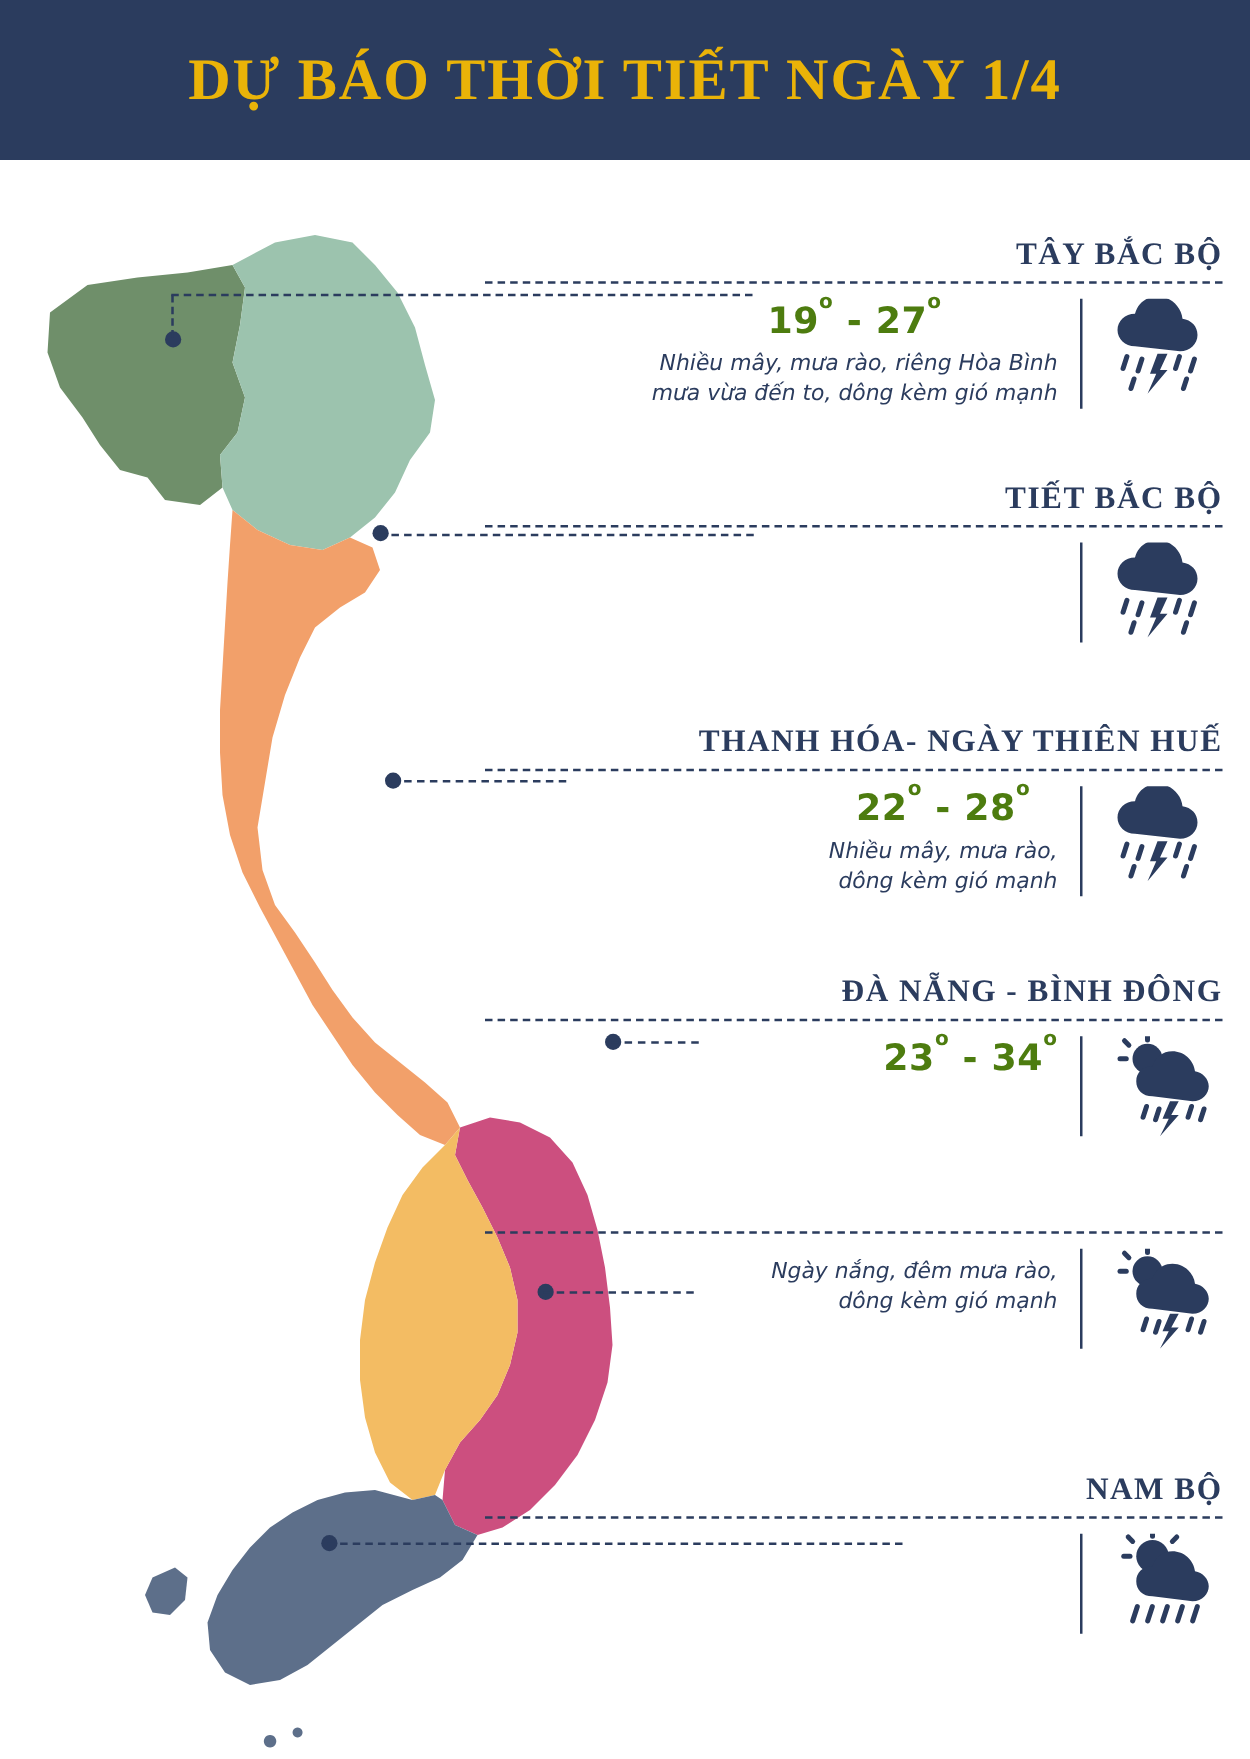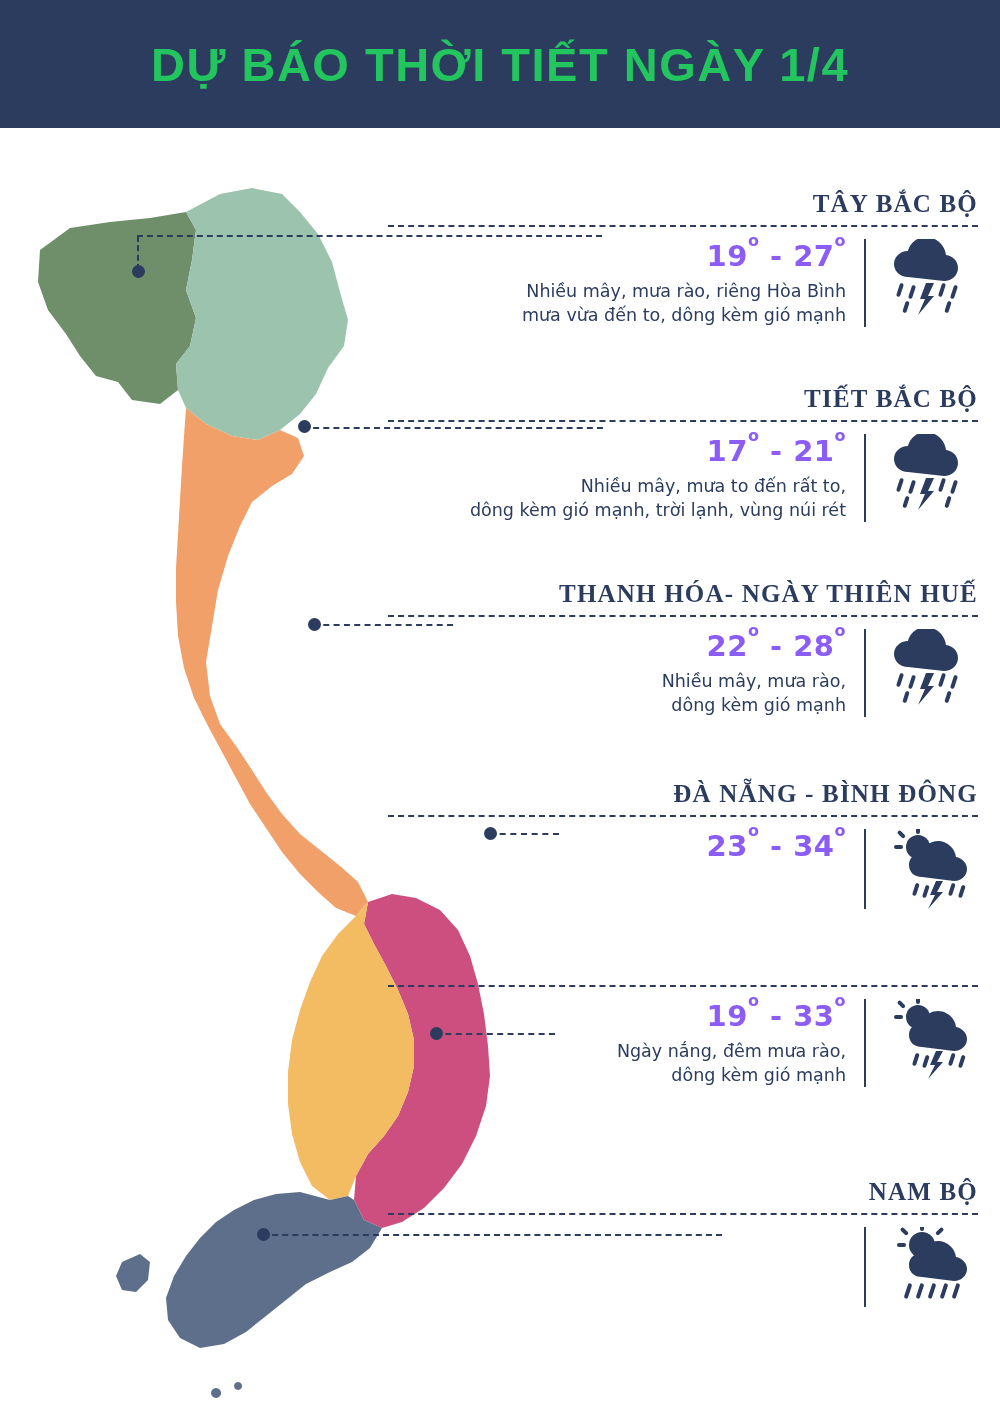--- a/index.html
+++ b/index.html
@@ -11,25 +11,25 @@
     overflow:hidden;
   }
   
   .header{
     position:absolute;left:0;top:0;width:1000px;height:128px;
     background:#2b3c5e;
     display:flex;align-items:center;justify-content:center;
   }
   .header h1{
     margin:0;
-    color:#22c55e;
+    color:#eab308;
     font-size:47px;
     font-weight:bold;
     letter-spacing:1.5px;
-    font-family:Liberation Sans, sans-serif;
+    font-family:Liberation Serif, serif;
     text-align:center;
     white-space:nowrap;
   }
   
   .map-wrap{
     position:absolute;left:0;top:150px;width:600px;height:1250px;
   }
   .map-wrap svg{display:block;}
   
   .blocks{
@@ -56,36 +56,38 @@
   }
   .body-row{
     display:flex;align-items:flex-start;justify-content:flex-end;
     margin-top:12px;
   }
   .temp-col{
     text-align:right;
     padding-right:18px;
   }
   .temps{
-    color:#8b5cf6;
+    color:#4d7c0f;
     font-size:29px;
     font-weight:bold;
     letter-spacing:0.5px;
     white-space:nowrap;
     font-family:"DejaVu Sans", sans-serif;
+    text-align:center;
   }
   .temps sup{font-size:16px;top:-0.6em;position:relative;}
   .desc{
     color:#2b3c5e;
     font-size:17.5px;
     line-height:1.38;
     margin-top:6px;
     white-space:pre-line;
     text-align:right;
     font-family:"DejaVu Sans", sans-serif;
+    font-style:italic;
   }
   .divider{
     width:2px;background:#2b3c5e;
     align-self:stretch;
     min-height:52px;
     margin-right:16px;
   }
   .icon-col{
     width:96px;height:80px;
     display:flex;align-items:flex-start;justify-content:center;
@@ -164,25 +166,20 @@
           </g>
         </svg>
       </div>
     </div>
   </div>
 
   <div class="block" style="top:235px;width:590px;">
     <div class="region-title">TIẾT BẮC BỘ</div>
     <div class="rule"></div>
     <div class="body-row">
-      <div class="temp-col">
-        <div class="temps">17<sup>o</sup> - 21<sup>o</sup></div>
-        <div class="desc">Nhiều mây, mưa to đến rất to,
-dông kèm gió mạnh, trời lạnh, vùng núi rét</div>
-      </div>
       <div class="divider"></div>
       <div class="icon-col">
         <svg width="92" height="78" viewBox="0 0 92 78">
           <g fill="#2b3c5e">
             <path d="M24 38c-8 0-14-6-14-13s6-13 14-13c2-8 9-14 18-14 10 0 19 8 20 18 7 1 12 6 12 13s-6 13-14 13z"></path>
             <path d="M42 44l-6 16h5l-7 16 16-19h-6l6-13z"></path>
             <rect x="14" y="44" width="4" height="14" rx="2" transform="rotate(18 16 51)"></rect>
             <rect x="26" y="46" width="4" height="14" rx="2" transform="rotate(18 28 53)"></rect>
             <rect x="56" y="44" width="4" height="14" rx="2" transform="rotate(18 58 51)"></rect>
             <rect x="68" y="46" width="4" height="14" rx="2" transform="rotate(18 70 53)"></rect>
@@ -250,21 +247,20 @@
           </g>
         </svg>
       </div>
     </div>
   </div>
 
   <div class="block" style="top:828px;width:590px;">
     <div class="rule"></div>
     <div class="body-row">
       <div class="temp-col">
-        <div class="temps">19<sup>o</sup> - 33<sup>o</sup></div>
         <div class="desc">Ngày nắng, đêm mưa rào,
 dông kèm gió mạnh</div>
       </div>
       <div class="divider"></div>
       <div class="icon-col">
         <svg width="92" height="80" viewBox="0 0 92 80">
           <g fill="#2b3c5e">
             <circle cx="34" cy="18" r="12"></circle>
             <g>
               <rect x="32" y="-4" width="4" height="9" rx="2"></rect>

